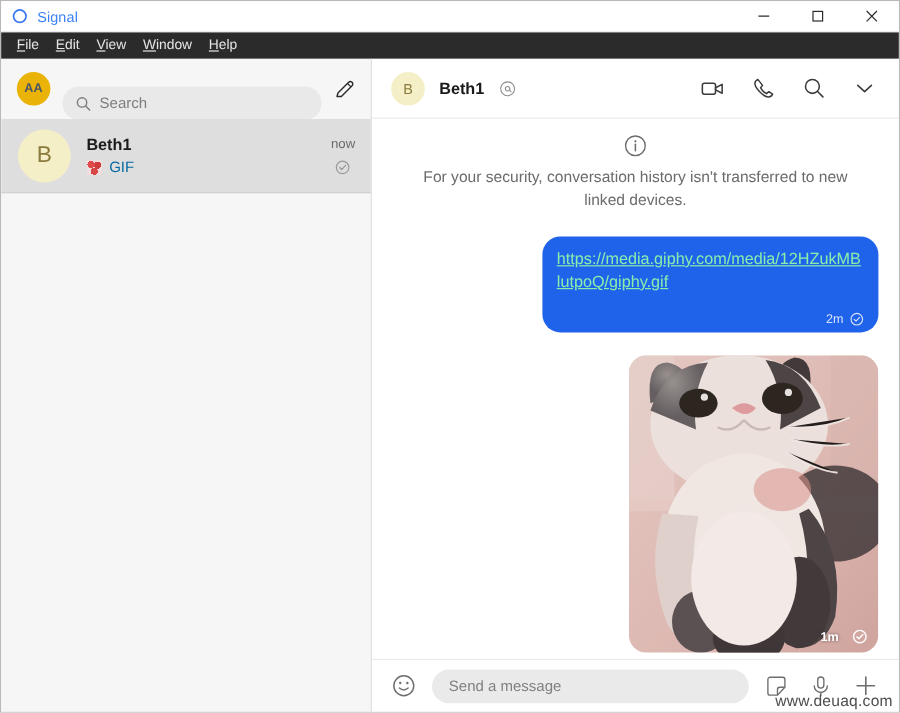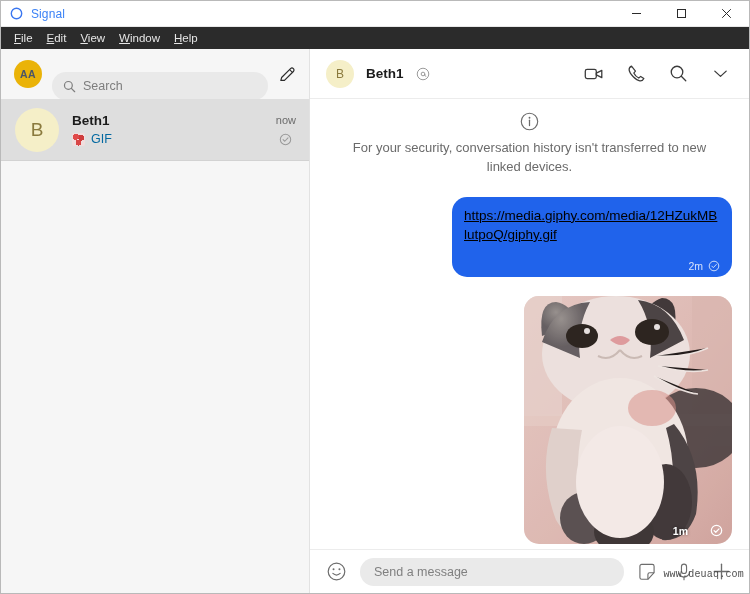--- a/index.html
+++ b/index.html
@@ -149,57 +149,57 @@
   }
 
   .row-out { display: flex; justify-content: flex-end; margin-top: 10px; }
   .bubble {
     background: #2063eb;
     border-radius: 15px;
     padding: 9px 12px 5px 12px;
     max-width: 280px;
   }
   .bubble a {
-    color: #000000; font-size: 13.5px; line-height: 1.42;
+    color: #86efac; font-size: 13.5px; line-height: 1.42;
     text-decoration: underline; word-break: break-all;
     display: block;
   }
   .meta {
     display: flex; align-items: center; justify-content: flex-end;
     gap: 5px; margin-top: 16px;
   }
   .meta-time { font-size: 10.5px; color: #d6e2fb; }
 
   .media-wrap { position: relative; margin-top: 9px; border-radius: 15px; overflow: hidden; width: 208px; height: 248px; }
   .media-meta {
     position: absolute; right: 9px; bottom: 7px;
-    display: flex; align-items: center; gap: 22px;
+    display: flex; align-items: center; gap: 11px;
     text-shadow: 0 0 3px rgba(0,0,0,.55);
   }
   .media-meta .meta-time { font-size: 10.5px; color: #ffffff; font-weight: 700; }
 
   
   .composer {
     height: 44px; min-height: 44px;
     display: flex; align-items: center;
     gap: 13px; padding: 0 17px 0 16px;
     border-top: 1px solid #ececec;
     position: relative;
   }
   .input-pill {
     flex: 1; height: 28px; border-radius: 14px;
     background: #eaeaea; display: flex; align-items: center;
     padding: 0 14px;
   }
   .input-pill .ph { font-size: 12.5px; color: #808080; }
   .comp-icons { display: flex; align-items: center; gap: 17px; }
   .watermark {
-    position: absolute; right: 5px; bottom: 13px;
-    font-family: Liberation Mono, monospace;
-    font-size: 10px; color: #4e4e4e; letter-spacing: .2px;
+    position: absolute; right: 5px; bottom: 2px;
+    font-family: Liberation Sans, sans-serif;
+    font-size: 13px; color: #4e4e4e; letter-spacing: .2px;
   }
   svg { display: block; }
 </style>
 </head>
 <body>
 
 <div class="app">
 
   <div class="titlebar">
     <span class="tb-logo">

